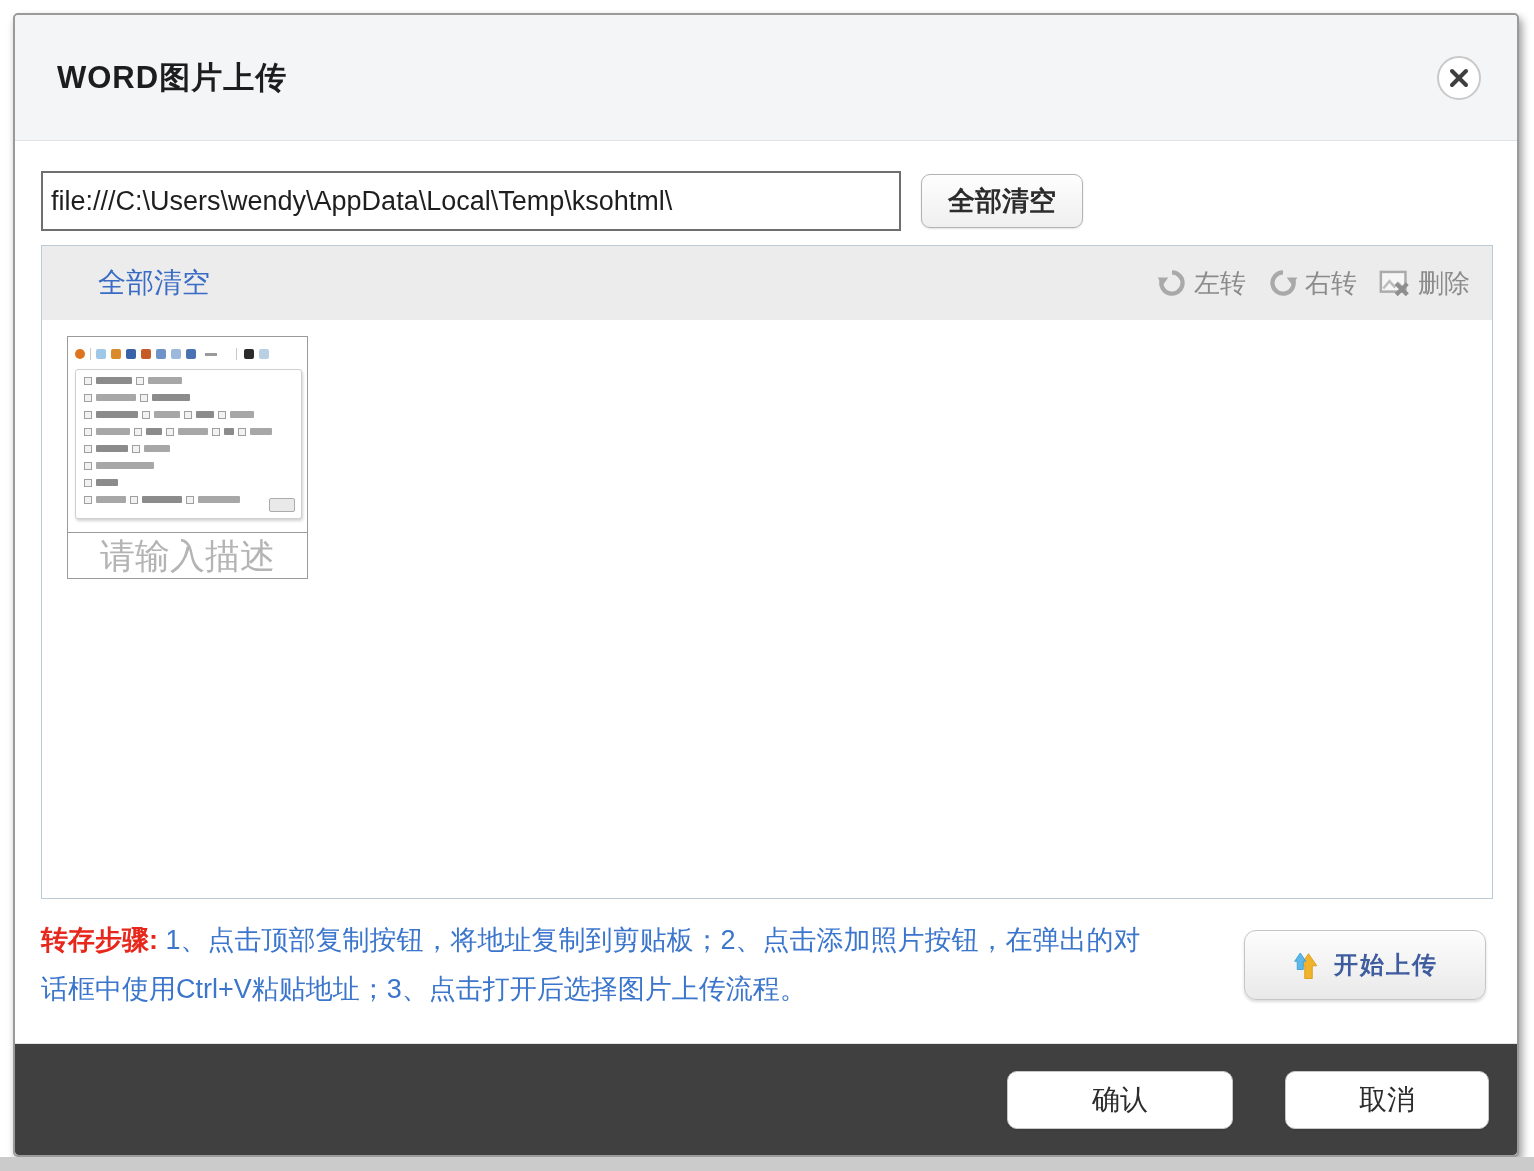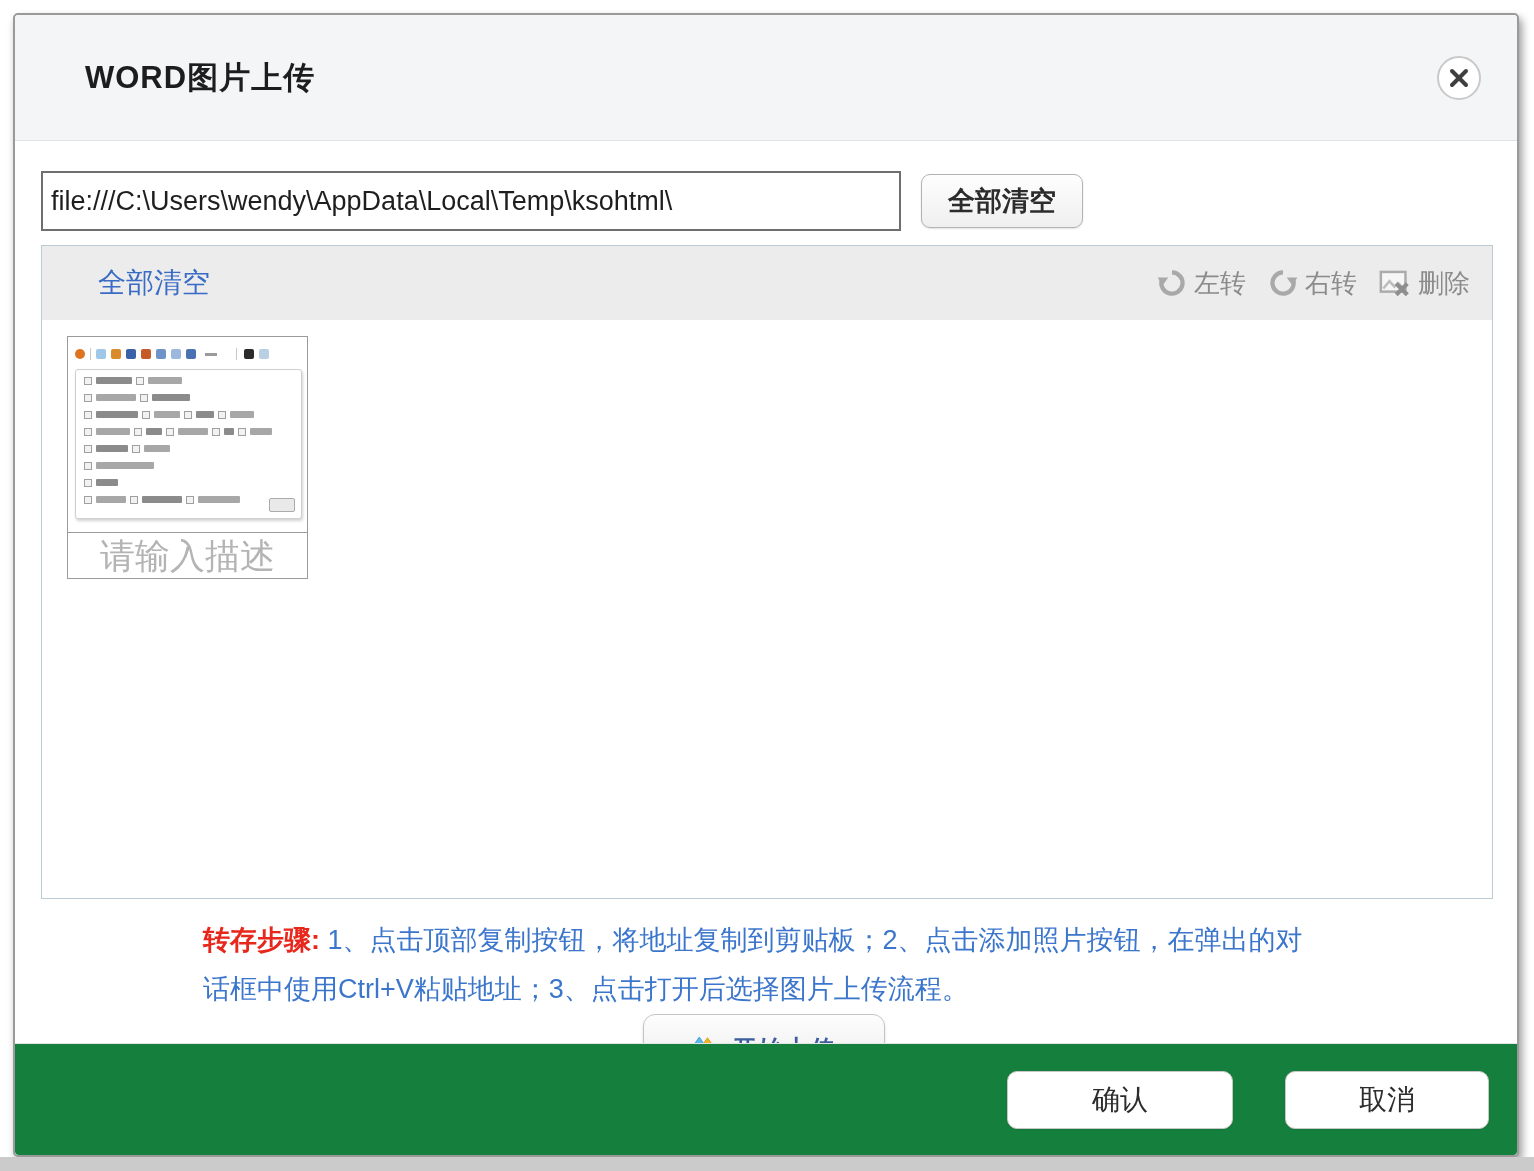--- a/index.html
+++ b/index.html
@@ -16,21 +16,21 @@
     background:#ffffff; border:2px solid #9a9a9a; border-radius:5px;
     box-shadow:3px 5px 9px rgba(0,0,0,0.40);
   }
 
   
   .dialog-header {
     height:126px; background:#f4f5f7; border-bottom:1px solid #e2e3e6;
     border-radius:4px 4px 0 0;
     display:flex; align-items:center; padding:0 36px 0 42px;
   }
-  .dialog-title { font-size:31px; font-weight:bold; color:#1d1d1f; letter-spacing:1px;margin-left:28px; }
+  .dialog-title { font-size:31px; font-weight:bold; color:#1d1d1f; letter-spacing:1px; }
   .close-btn {
     margin-left:auto; width:44px; height:44px; border-radius:50%;
     background:#ffffff; border:2px solid #c9c9c9; cursor:pointer;
     display:flex; align-items:center; justify-content:center;
   }
 
   
   .dialog-body { padding:30px 27px 0 26px; }
 
   .path-row { display:flex; align-items:flex-start; }
@@ -102,38 +102,38 @@
     width:245px; height:242px; background:#eeeeee; border:1px solid #e2e2e2;
     display:flex; align-items:center; justify-content:center; gap:14px; cursor:pointer;
   }
   .plus-circle {
     width:56px; height:56px; border-radius:50%; background:#ffffff;
     display:flex; align-items:center; justify-content:center; flex:none;
   }
   .add-photo-label { font-size:33px; color:#b5b5b5; letter-spacing:2px; }
 
   
-  .instructions-row { margin-top:17px; display:flex; justify-content:space-between; align-items:center;flex-direction:column; }
+  .instructions-row { margin-top:17px; display:flex; justify-content:space-between; align-items:center; }
   .instructions { width:1125px; font-size:27px; line-height:49px; }
   .instr-label { color:#e8271c; font-weight:bold; }
   .instr-steps { color:#3b76cc; }
   .start-upload-btn {
     width:242px; height:70px; margin-right:4px; flex:none;
     border:1px solid #c5c5c5; border-radius:12px;
     background:linear-gradient(#fdfdfd,#e9e9ea);
     box-shadow:0 2px 3px rgba(0,0,0,0.14);
     display:flex; align-items:center; justify-content:center; gap:6px;
     font-size:24px; font-weight:bold; color:#3f5c9e; cursor:pointer;
     letter-spacing:2px;
   }
 
   
   .dialog-footer {
     position:absolute; left:0; right:0; bottom:0; height:112px;
-    border-top:1px solid #e4e4e4; border-radius:0 0 4px 4px; background:#15803d;
+    border-top:1px solid #e4e4e4; border-radius:0 0 4px 4px; background:#404040;
     display:flex; align-items:center; justify-content:flex-end; gap:52px;
     padding-right:28px;
   }
   .footer-btn {
     height:58px; border:1px solid #c8c8c8; border-radius:10px; background:#ffffff;
     font-size:28px; color:#2d2d2d; cursor:pointer;
     box-shadow:0 1px 2px rgba(0,0,0,0.08);
   }
   .confirm-btn { width:226px; }
   .cancel-btn  { width:204px; }

